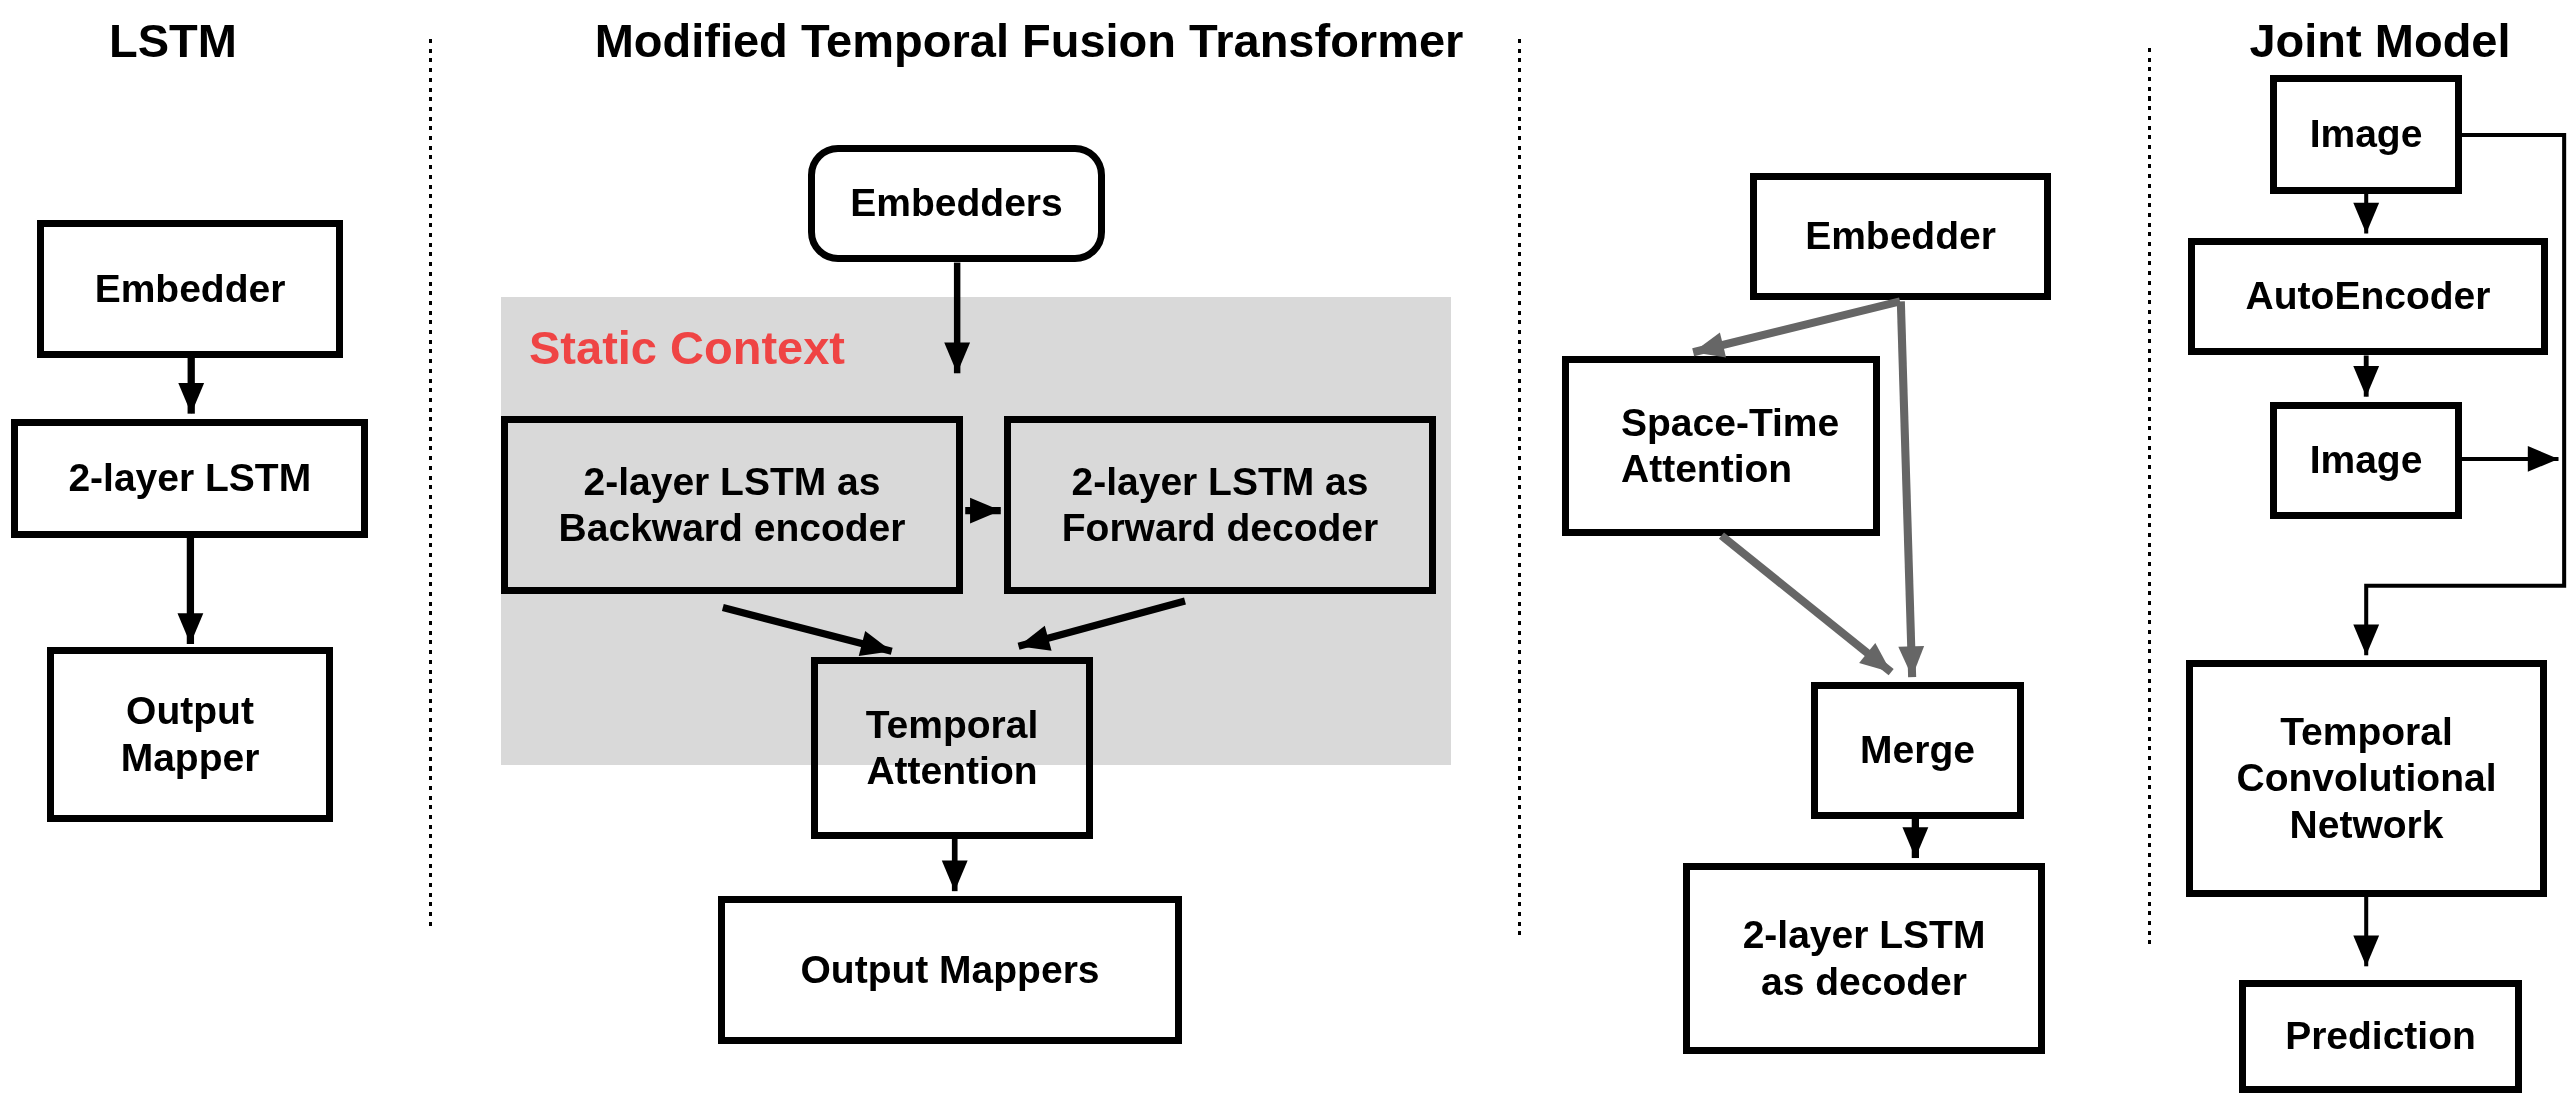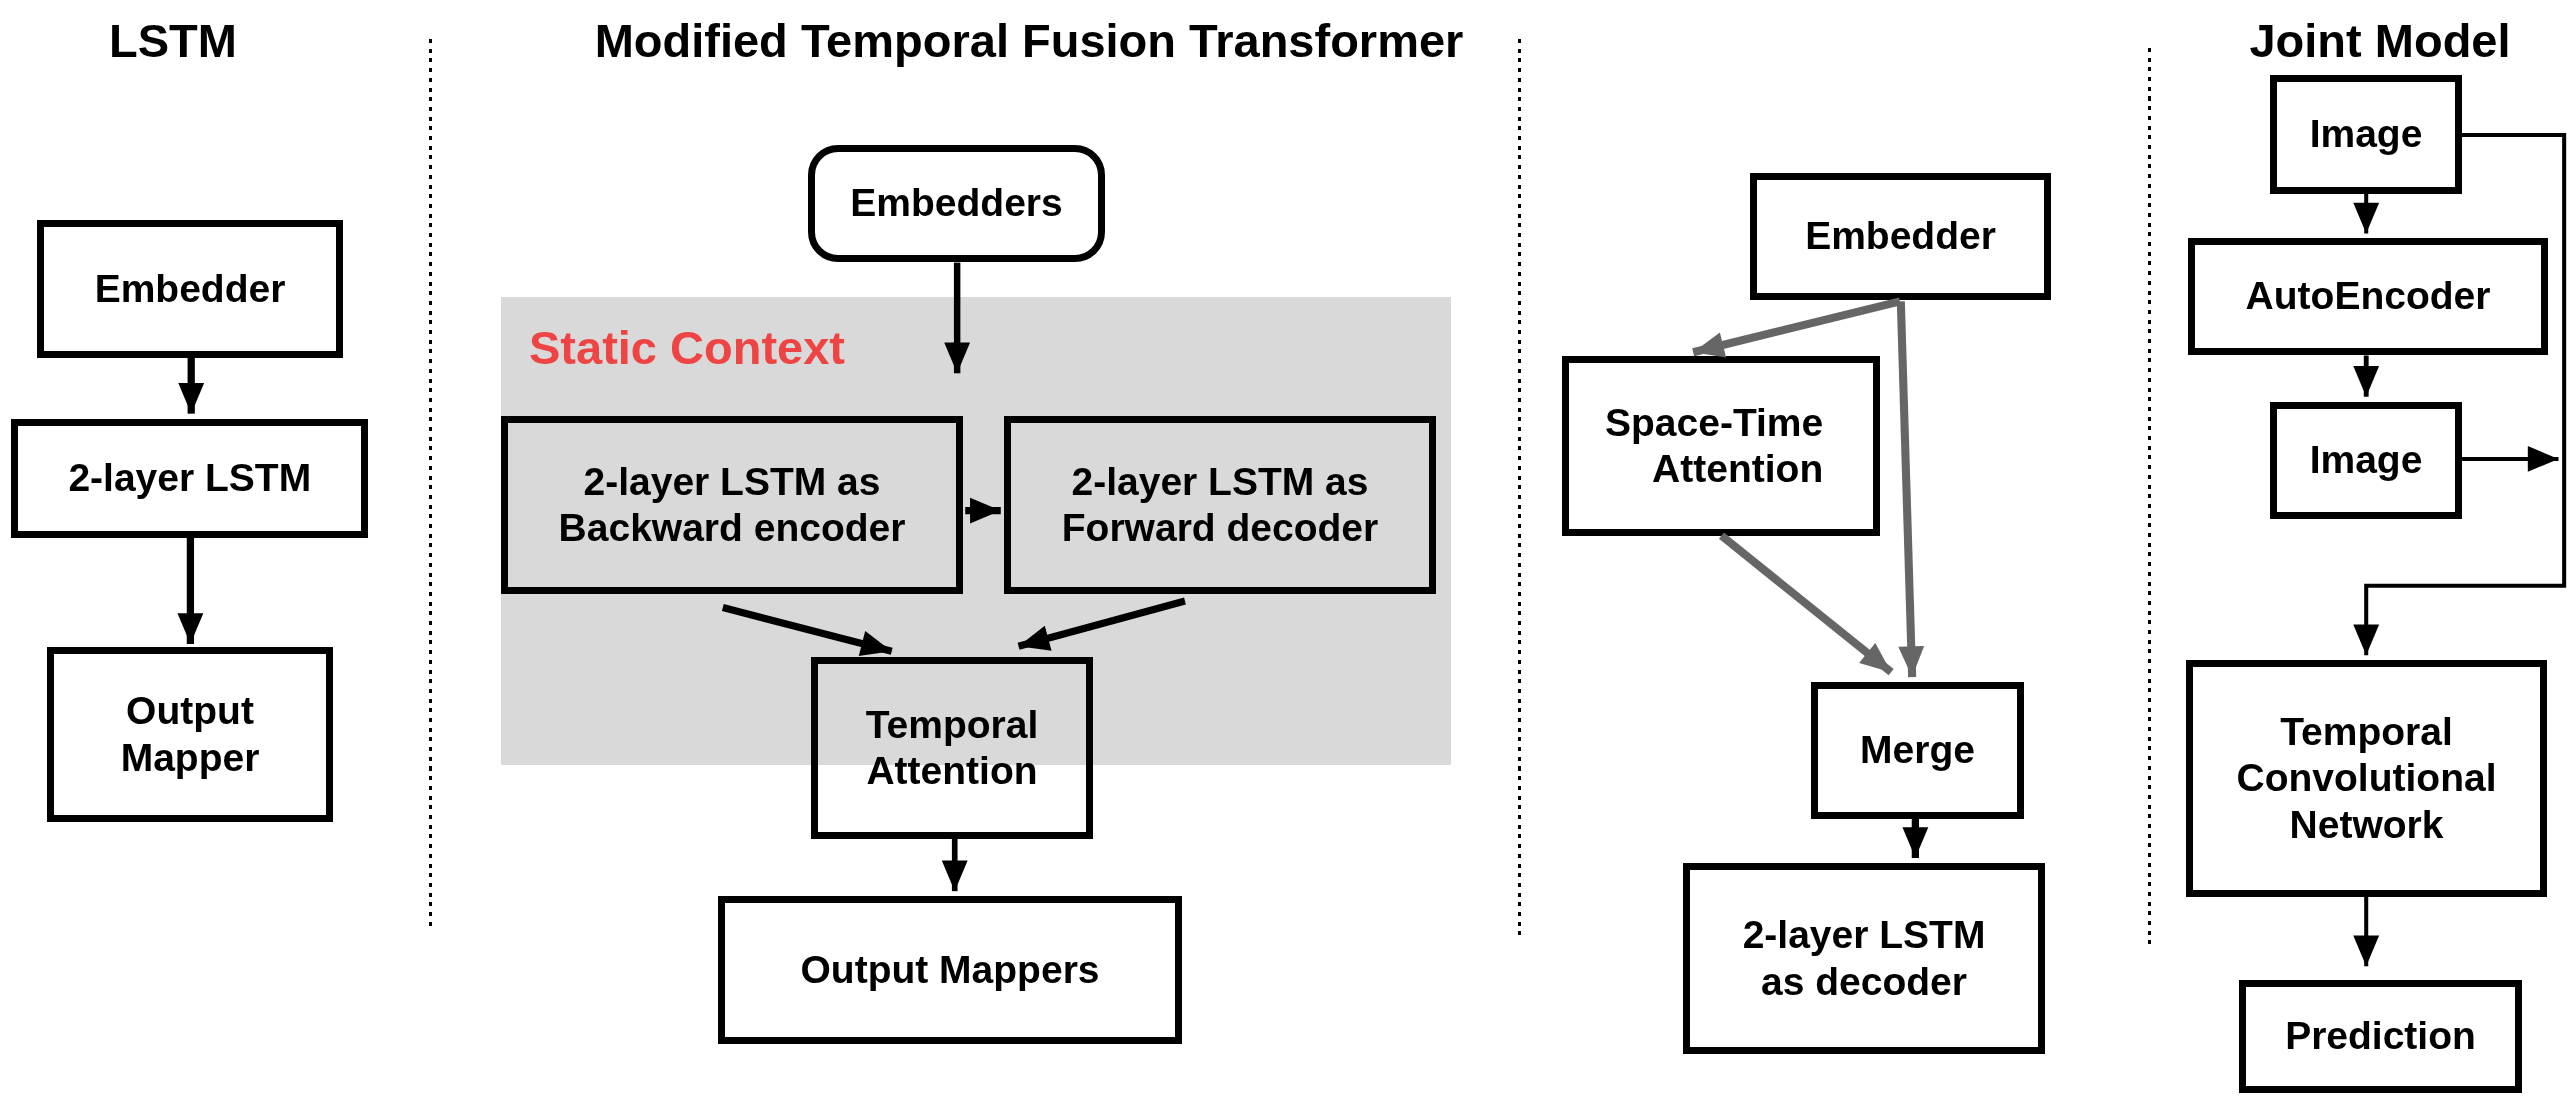--- a/index.html
+++ b/index.html
@@ -21,21 +21,21 @@
   .region-label{
     position:absolute;left:529px;top:320px;
     font-size:47px;font-weight:700;color:#ef4444;white-space:nowrap;
   }
   .node{
     position:absolute;border:7.3px solid #000;background:transparent;
     display:flex;align-items:center;justify-content:center;
     font-size:39px;font-weight:700;color:#000;text-align:center;
     line-height:1.18;white-space:pre-line;box-sizing:border-box;
   }
-  .node.align-left{justify-content:flex-start;text-align:right;padding-left:36px;}
+  .node.align-left{justify-content:flex-start;text-align:left;padding-left:52px;}
   #wires{position:absolute;left:0;top:0;pointer-events:none;}
 </style>
 </head>
 <body>
 
 <div id="canvas">
 
   <div class="divider" style="left:429px;top:39px;height:889px;"></div>
   <div class="divider" style="left:1518px;top:39px;height:899px;"></div>
   <div class="divider" style="left:2148px;top:48px;height:897px;"></div>

